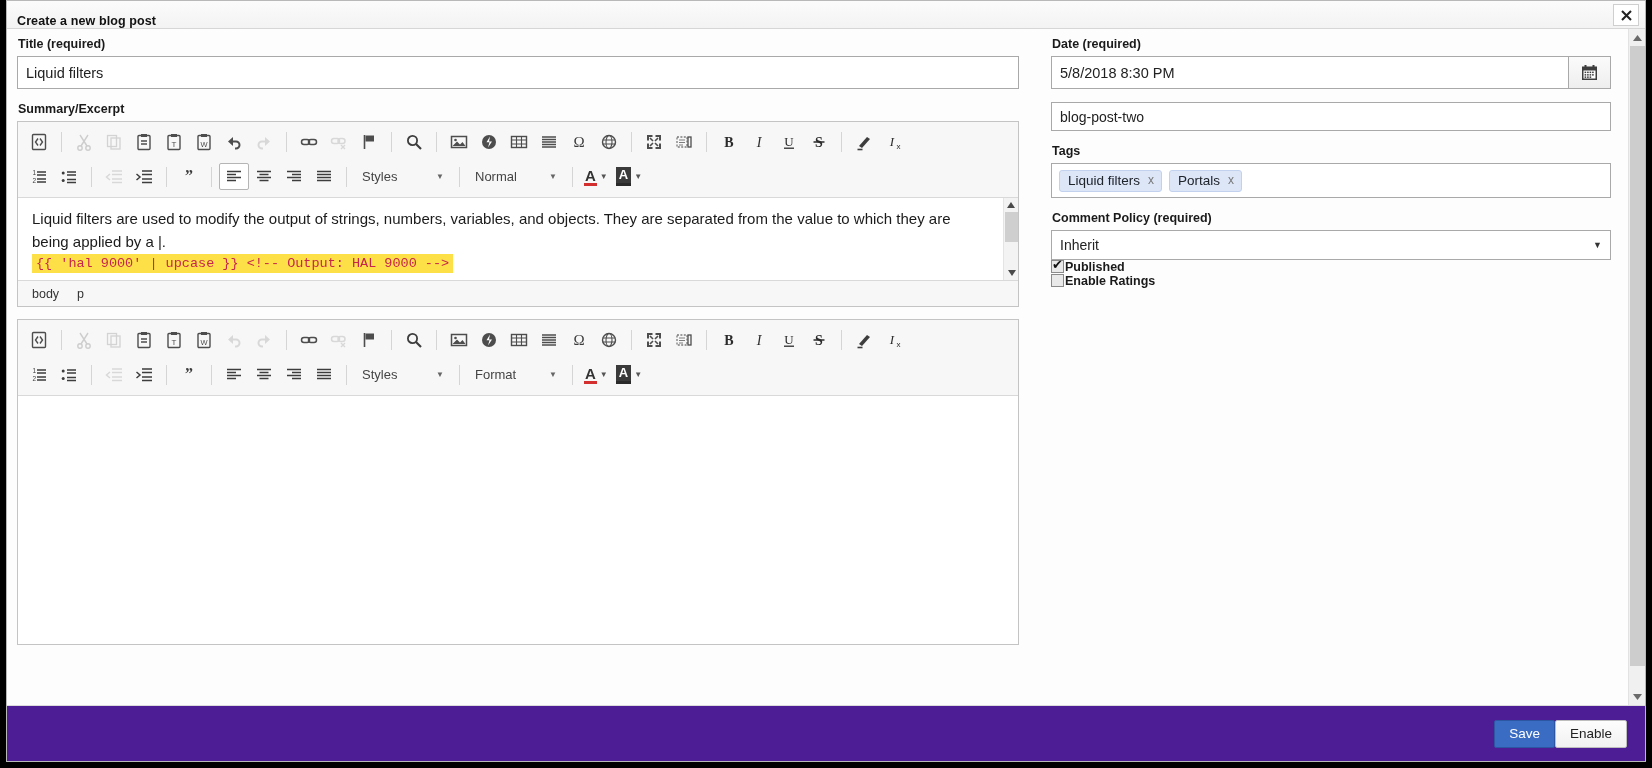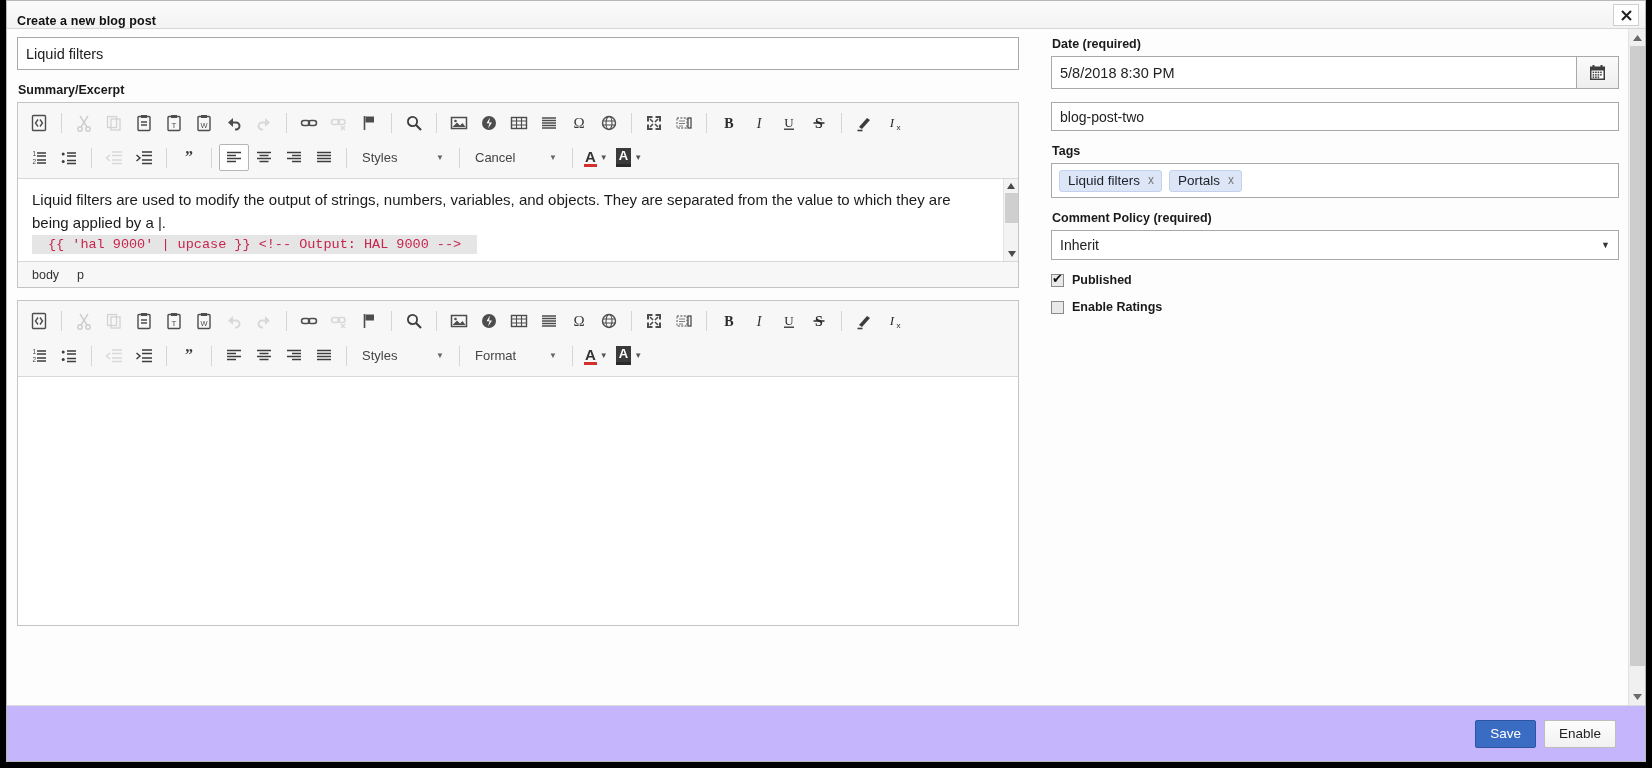--- a/index.html
+++ b/index.html
@@ -46,21 +46,21 @@
     position: relative;
     overflow: hidden;
   }
   .col-left {
     width: 1022px; min-width: 1022px;
     padding: 8px 10px 0 10px;
     overflow: hidden;
   }
   .col-right {
     flex: 1;
-    padding: 8px 26px 0 22px;
+    padding: 8px 34px 0 22px;
     overflow: hidden;
   }
   .scrollbar-track {
     position: absolute; right: 0; top: 0; bottom: 0;
     width: 17px; background: #f0f0f0; border-left: 1px solid #e2e2e2;
   }
   .sb-arrow {
     width: 17px; height: 17px; background: #f0f0f0;
     display: flex; align-items: center; justify-content: center;
   }
@@ -139,26 +139,26 @@
   }
   .ck-area.excerpt { height: 82px; }
   .ck-area.copy    { height: 248px; }
   .ck-text {
     padding: 9px 14px 0 14px;
     font-size: 15px; color: #1b1b1b; line-height: 23px;
     max-width: 960px;
   }
   .code {
     margin: 0 0 0 0;
-    background: #e5e5e5;
+    background: #fde047;
     color: #c7254e;
     font-family: "Liberation Mono", monospace;
     font-size: 13.5px;
     display: inline-block;
-    padding: 2px 16px;
+    padding: 2px 4px;
   }
   .inner-sb {
     position: absolute; right: 0; top: 0; bottom: 0; width: 15px;
     background: #f3f3f3; border-left: 1px solid #e4e4e4;
   }
   .inner-sb .a { height: 14px; display:flex; align-items:center; justify-content:center; }
   .inner-sb .a.b { position: absolute; bottom: 0; width: 15px; }
   .inner-sb .t { position: absolute; top: 14px; left: 1px; width: 13px; height: 30px; background: #cfcfcf; }
   .ck-foot {
     height: 26px;
@@ -192,38 +192,38 @@
     display: flex; align-items: center; gap: 8px;
   }
   .chip .x { color: #777; font-size: 12px; cursor: pointer; }
   .selbox {
     position: relative;
     border: 1px solid #a9a9a9; background: #fff;
     height: 30px; display: flex; align-items: center;
     padding: 0 8px; font-size: 14px; color: #222; cursor: pointer;
   }
   .selbox .car { position: absolute; right: 8px; font-size: 9px; color: #333; }
-  .cbrow { display: flex; align-items: flex-end; gap: 8px; margin-top: 13px; }
+  .cbrow { display: flex; align-items: flex-start; gap: 1px; }
   .cbox {
     width: 13px; height: 13px; border: 1px solid #8a8a8a;
     background: #e9e9e9; position: relative; cursor: pointer;
   }
   .cbox.checked::after {
     content: "✔"; position: absolute; left: 0px; top: -4px;
     font-size: 13px; color: #111;
   }
   .cblab { font-size: 12.5px; font-weight: bold; color: #1a1a1a; }
 
   
   .dialog-foot {
     height: 56px; min-height: 56px;
     border-top: 1px solid #dcdcdc;
-    background: #c4b5fd;
+    background: #4c1d95;
     display: flex; align-items: center; justify-content: flex-end;
-    padding-right: 29px; gap: 8px;
+    padding-right: 18px; gap: 0;
   }
   .btn {
     height: 28px; min-width: 56px; padding: 0 14px;
     font-size: 13.5px; cursor: pointer;
     border-radius: 2px;
     display: flex; align-items: center; justify-content: center;
   }
   .btn.primary { background: #3b6cc4; border: 1px solid #2d56a2; color: #fff; }
   .btn.default { background: linear-gradient(#fdfdfd,#f1f1f1); border: 1px solid #bdbdbd; color: #222; }
 </style>
@@ -238,20 +238,21 @@
       <svg width="13" height="13" viewBox="0 0 13 13">
         <path d="M2 2 L11 11 M11 2 L2 11" stroke="#222" stroke-width="2.1" fill="none"></path>
       </svg>
     </div>
   </div>
 
   <div class="dialog-body">
 
     <div class="col-left">
 
+      <label class="fld">Title (required)</label>
       <input class="txt tall" value="Liquid filters" style="">
 
       <div class="sp"></div>
       <label class="fld">Summary/Excerpt</label>
 
       
       <div class="ck">
         <div class="ck-top">
 
           <div class="ck-row">
@@ -479,21 +480,21 @@
                   <path d="M2 3.5h14M2 6.5h14M2 9.5h14M2 12.5h14" stroke="#3d3d3d" stroke-width="1.6"></path>
                 </svg>
             </div>
             <div class="sep"></div>
             <div class="combo">
               <span>Styles</span>
               <span class="car">▼</span>
             </div>
             <div class="sep"></div>
             <div class="combo">
-              <span>Cancel</span>
+              <span>Normal</span>
               <span class="car">▼</span>
             </div>
             <div class="sep"></div>
             <div class="clrbtn">
               <span class="aswatch">A</span>
               <span class="car">▼</span>
             </div>
             <div class="clrbtn">
               <span class="abg">A</span>
               <span class="car">▼</span>

